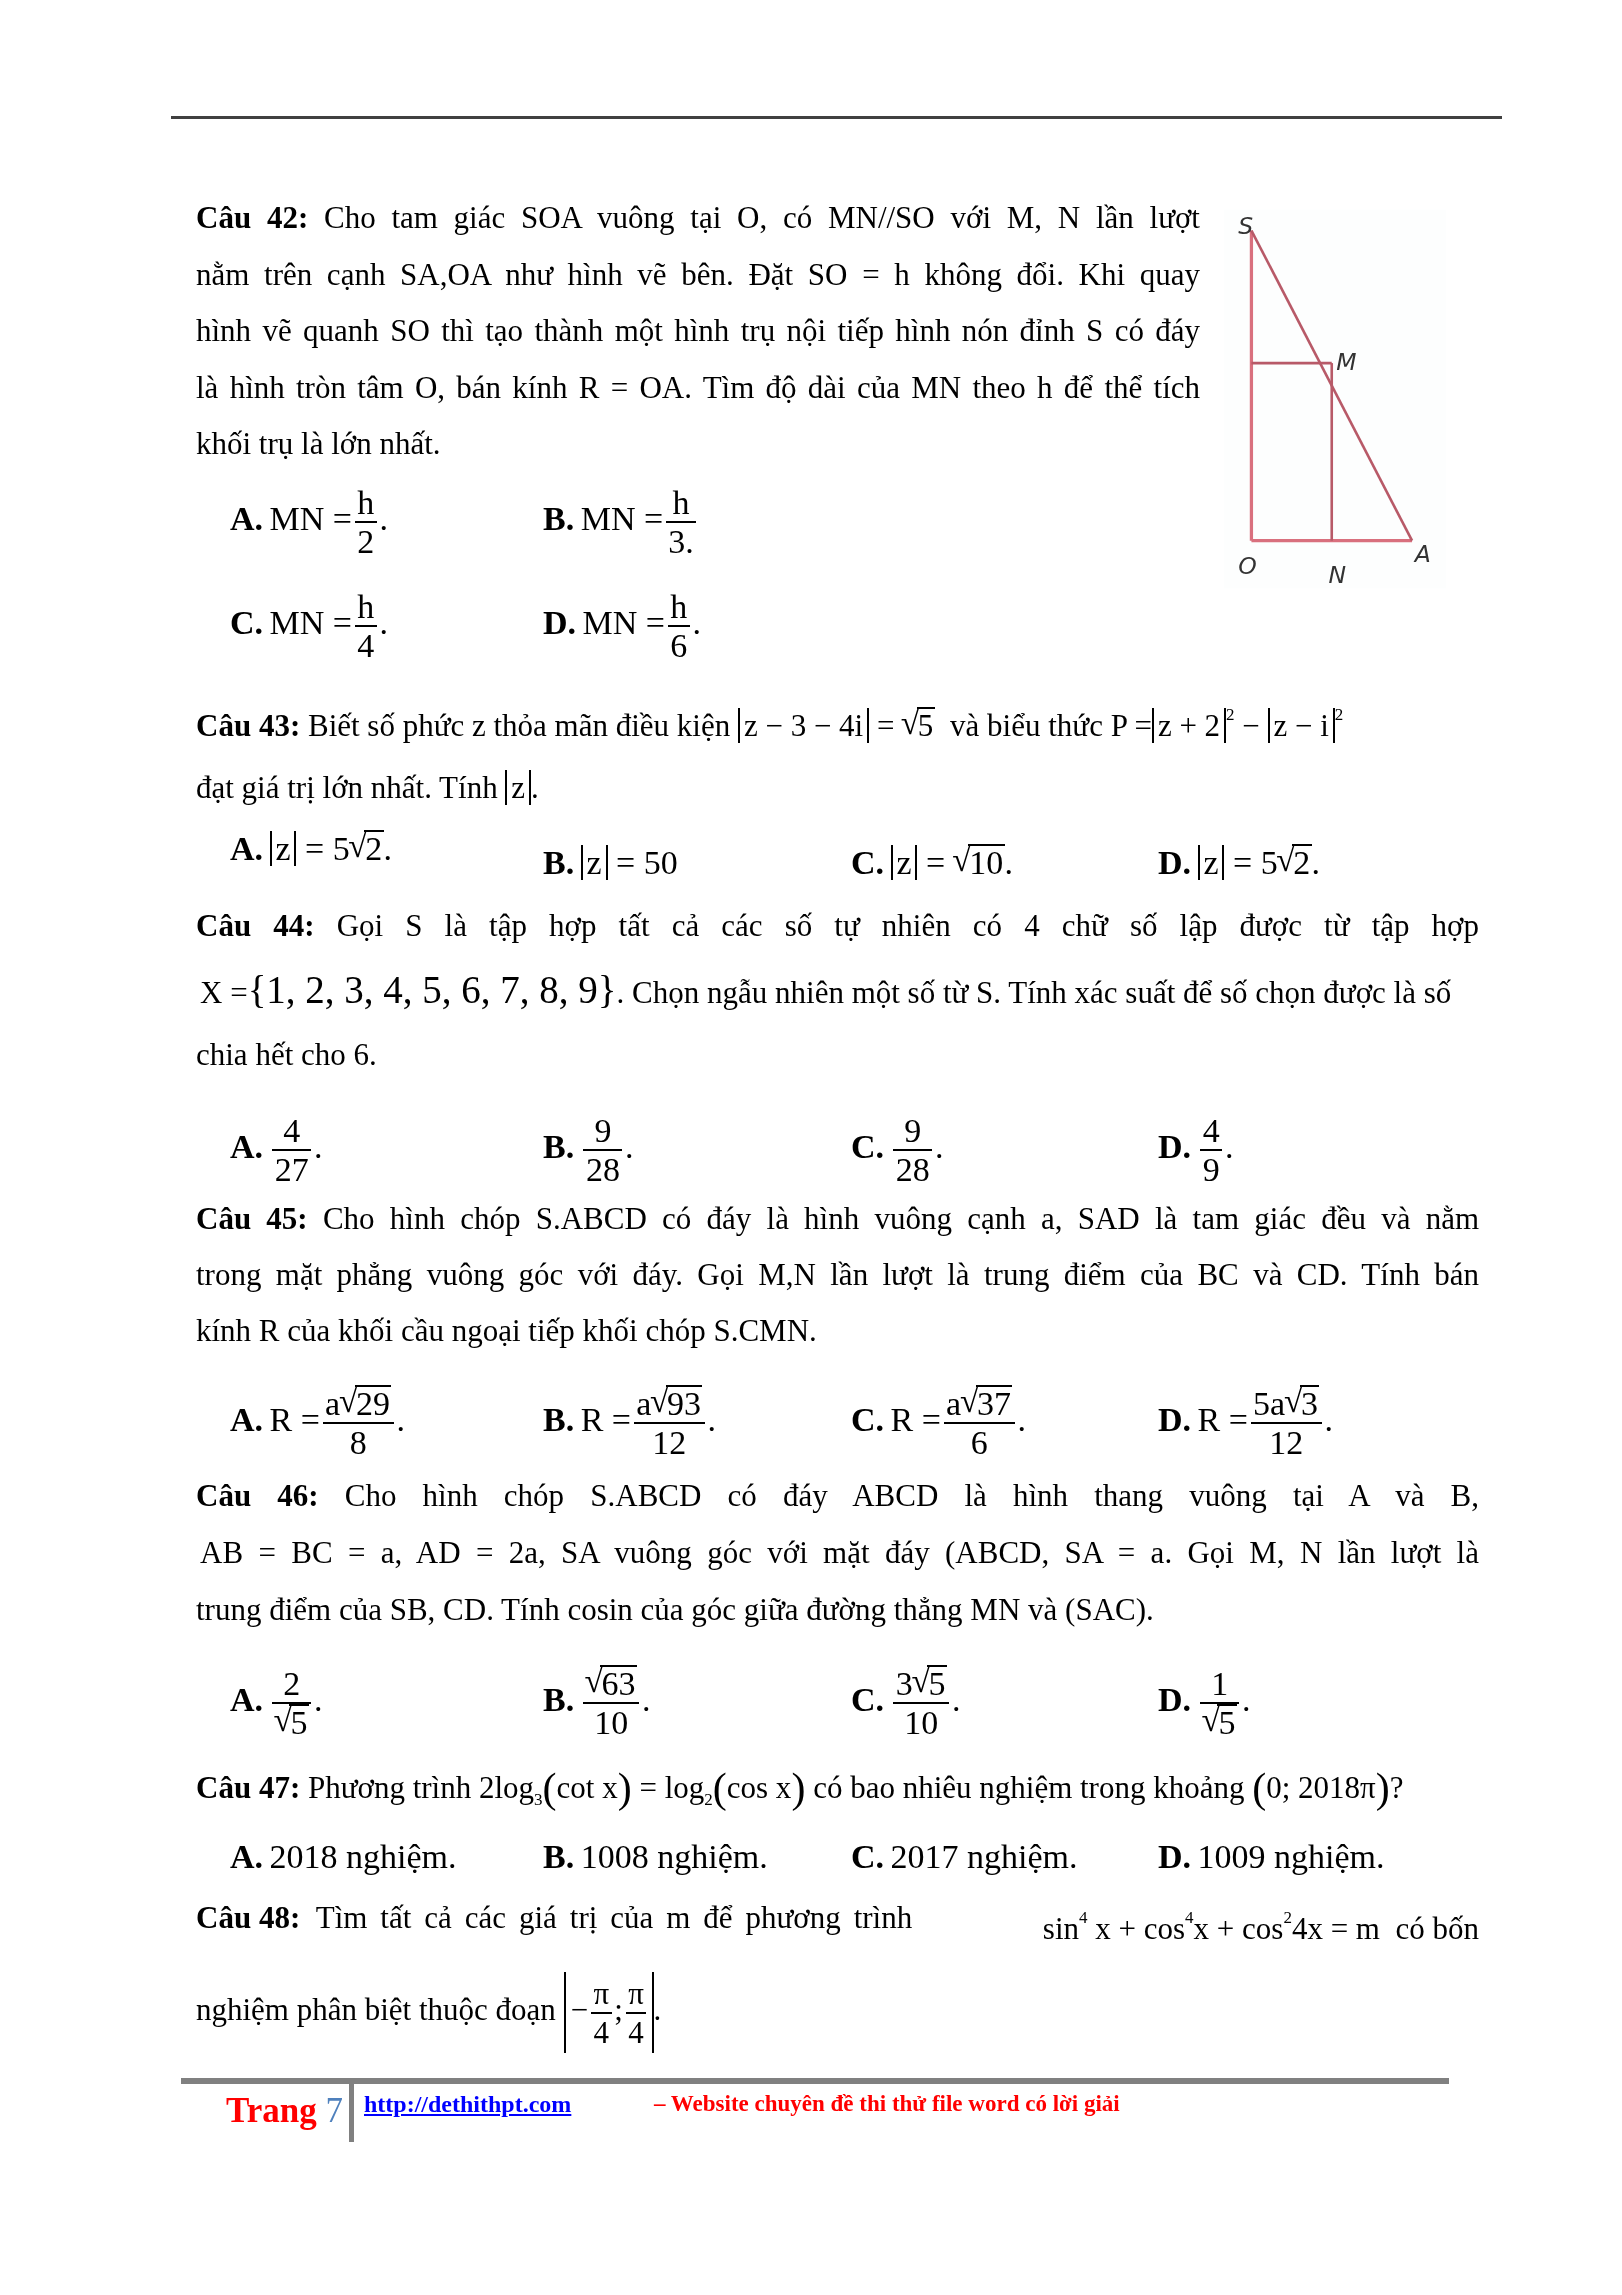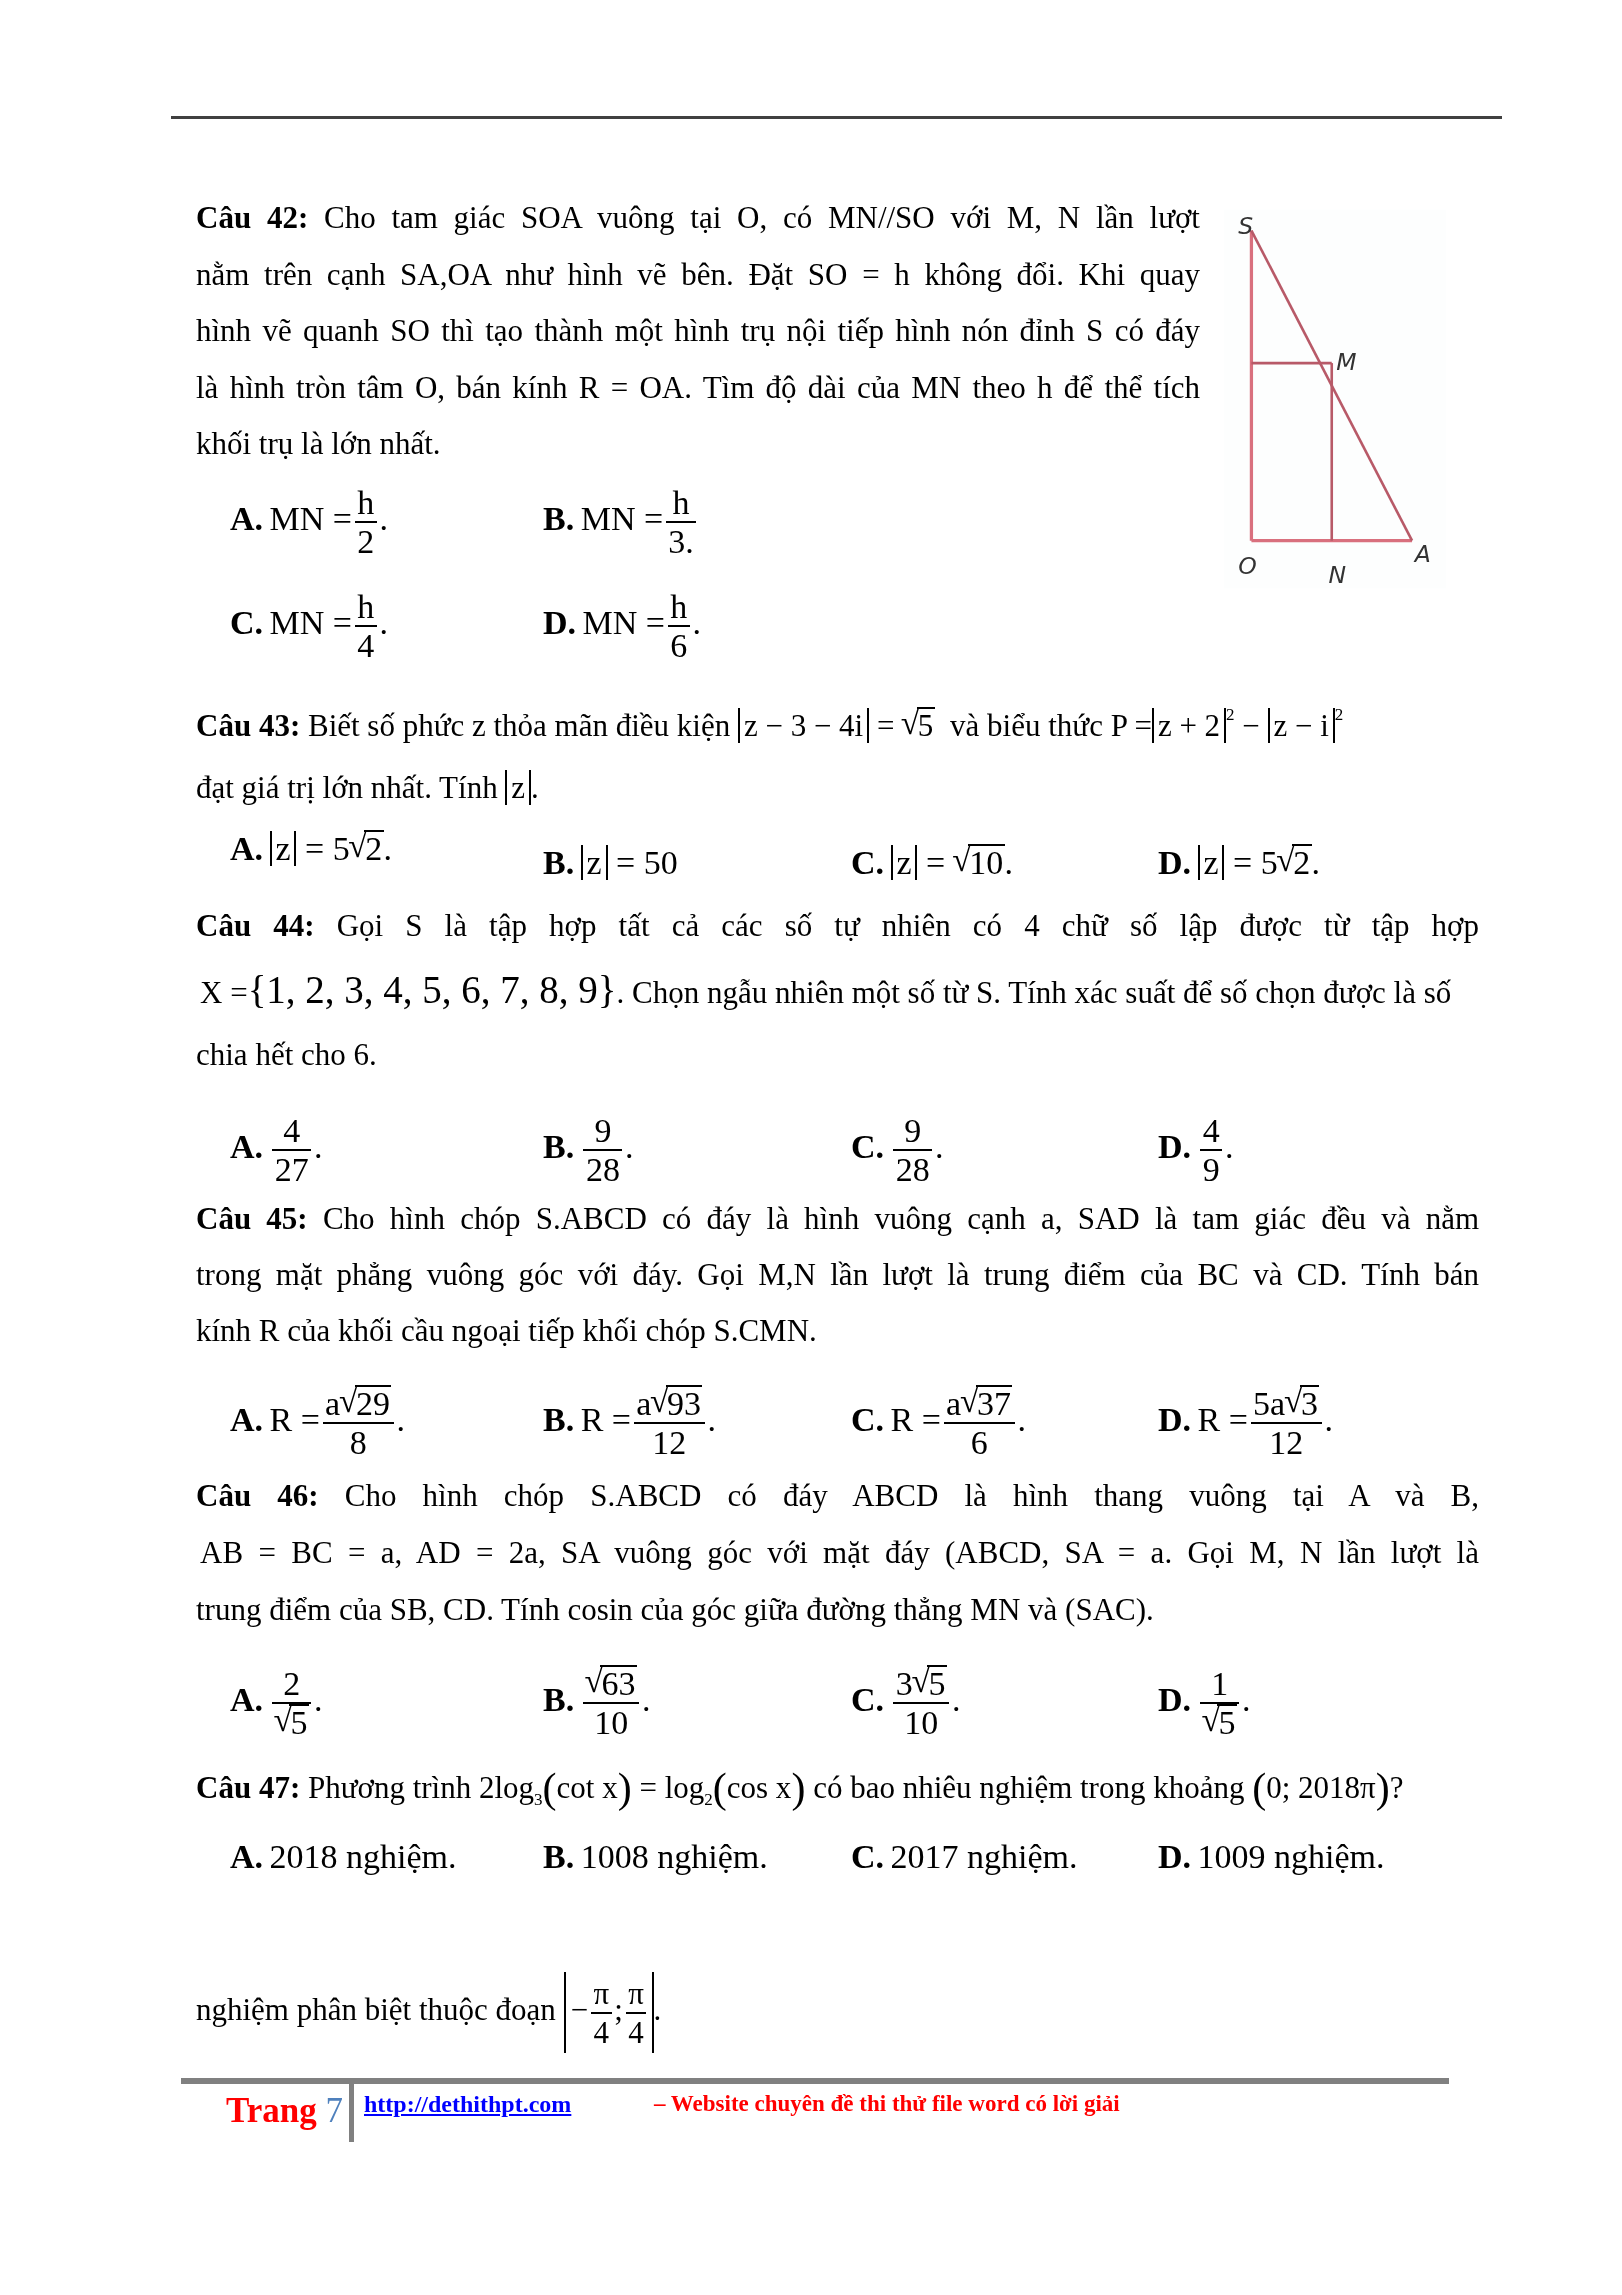--- a/index.html
+++ b/index.html
@@ -178,20 +178,22 @@
     <span class="paren">(</span><span>0; 2018π</span><span class="paren">)</span><span>?</span>
   </div>
   <div class="opt" style="left:230px; top:1837px;"><span class="lab">A.</span><span>2018 nghiệm.</span></div>
   <div class="opt" style="left:543px; top:1837px;"><span class="lab">B.</span><span>1008 nghiệm.</span></div>
   <div class="opt" style="left:851px; top:1837px;"><span class="lab">C.</span><span>2017 nghiệm.</span></div>
   <div class="opt" style="left:1158px; top:1837px;"><span class="lab">D.</span><span>1009 nghiệm.</span></div>
 </div>
 
 <div>
   <div class="ln" style="top:1898px; width:1283px; display:flex; justify-content:space-between;">
+    <span><span class="q">Câu 48:</span>&nbsp;&nbsp;<span style="word-spacing:5.2px;">Tìm tất cả các giá trị của m để phương trình</span></span>
+    <span><span>sin</span><sup>4</sup><span> x + cos</span><sup>4</sup><span>x + cos</span><sup>2</sup><span>4x = m</span>&nbsp;&nbsp;<span>có bốn</span></span>
   </div>
   <div class="ln" style="top:1970px; line-height:79px;">
     <span>nghiệm phân biệt thuộc đoạn</span>
     <span class="brk brk-l"></span><span>−</span><span class="frac"><span class="num">π</span><span>4</span></span><span>;</span><span class="frac"><span class="num">π</span><span>4</span></span><span class="brk brk-r"></span><span>.</span>
   </div>
 </div>
 
 <div class="footer-bar"></div>
 <div class="footer-sep"></div>
 <div class="footer-page"><span>Trang</span> <span class="num">7</span></div>

